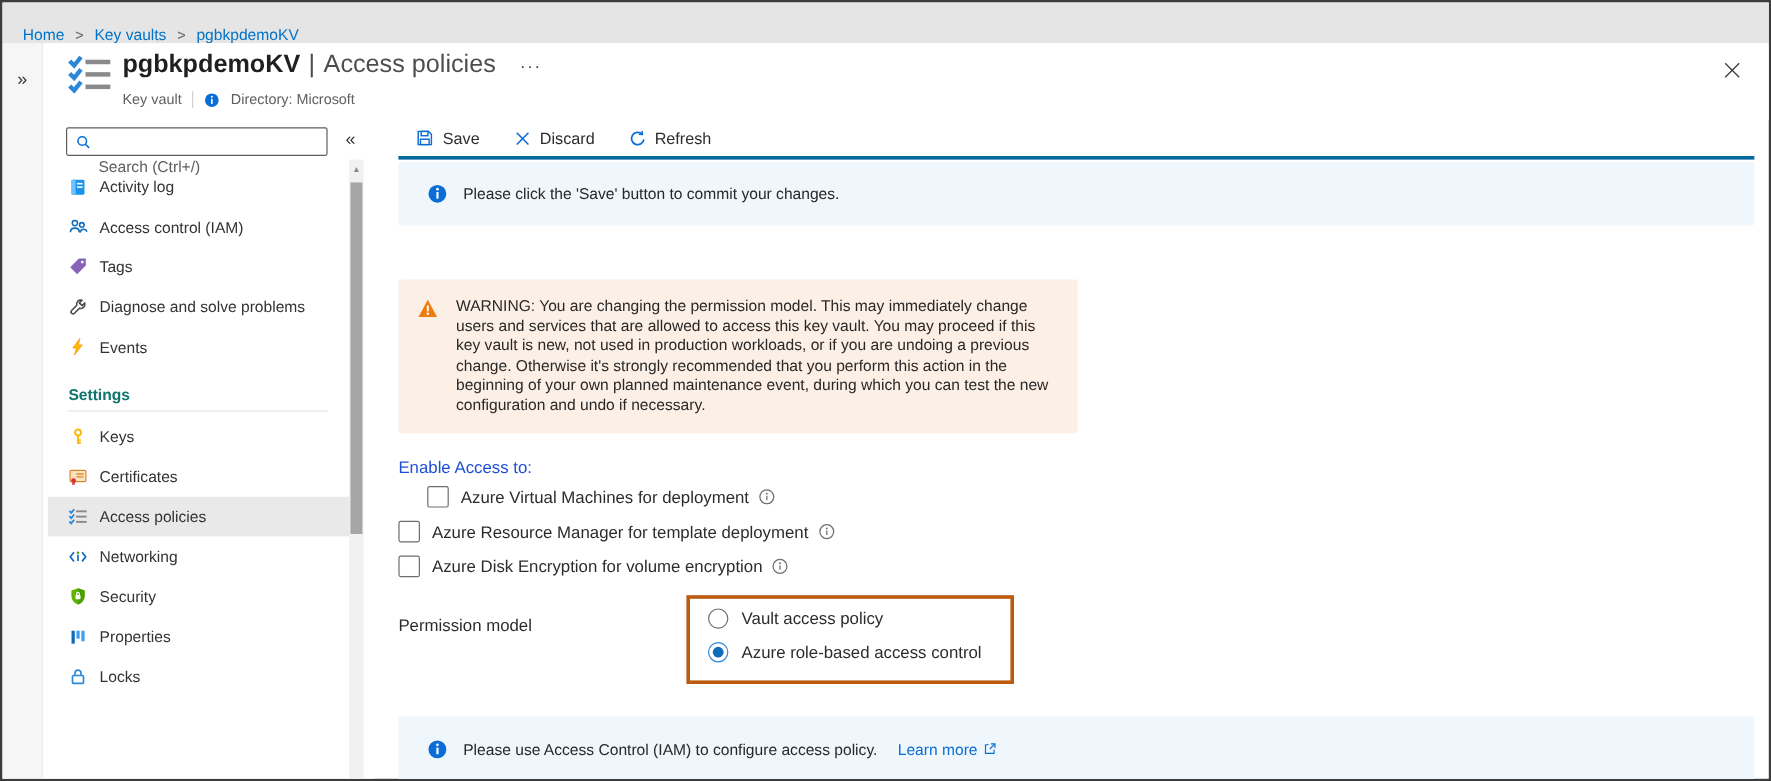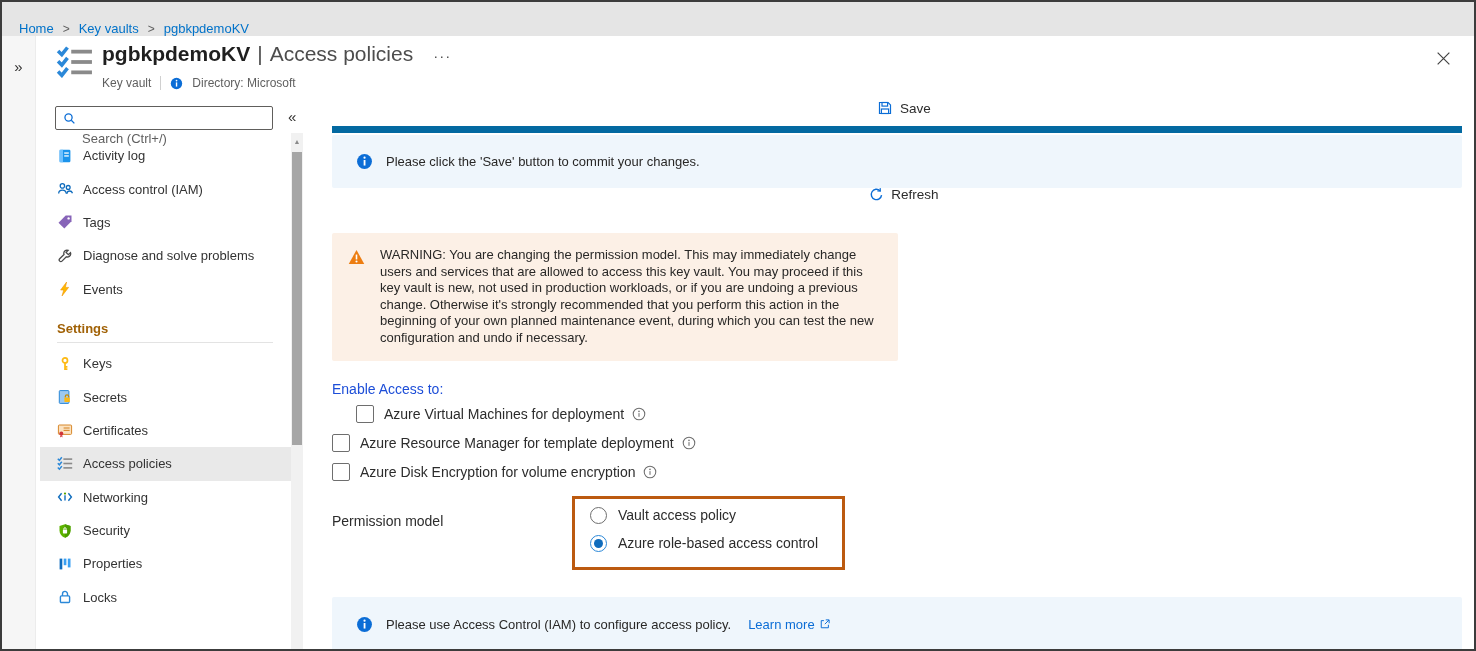--- a/index.html
+++ b/index.html
@@ -38,30 +38,30 @@
                 padding-left:7px; gap:6px; background:#fff; }
   .search-box input { border:none; outline:none; width:170px; font-size:13px;
                       font-family:"Liberation Sans", sans-serif; color:#292827;margin-top:40px; }
   .search-box input::placeholder { color:#5f5f5f; }
   .sb-collapse { position:absolute; left:252px; top:8px; color:#323130; font-size:15px; cursor:pointer; }
   .nav { position:absolute; left:4px; top:39px; width:253px; }
   .nav-item { height:33.4px; display:flex; align-items:center; padding-left:17px; cursor:pointer; }
   .nav-item.selected { background:#e9e9e9; }
   .nav-icon { width:16px; height:16px; flex:0 0 16px; display:flex; align-items:center; }
   .nav-label { margin-left:10px; font-size:13px; color:#333; }
-  .nav-section { padding:15px 0 0 17px; font-size:13px; font-weight:700; color:#a16207; height:34px; }
+  .nav-section { padding:15px 0 0 17px; font-size:13px; font-weight:700; color:#0f766e; height:34px; }
   .nav-divider { border:none; border-top:1px solid #e3e3e3; margin:2px 0 4px 17px; width:216px; }
   .scrollbar { position:absolute; left:255px; top:33px; bottom:0; width:12px; background:#f1f1f1; }
   .scroll-arrow { display:block; text-align:center; font-size:7px; color:#8a8a8a; padding-top:5px; height:15px; cursor:pointer; }
   .scroll-thumb { position:absolute; top:19px; left:1px; width:10px; height:293px; background:#a6a6a6; cursor:pointer; }
 
   
   .main { position:absolute; left:330px; right:12px; top:98px; bottom:0; background:#fff; }
   .toolbar { position:absolute; top:0; left:0; right:0; height:33px; display:flex; align-items:center;
-             padding-left:14px; gap:28px; border-bottom:7px solid #0369a1;flex-direction:column; }
+             padding-left:14px; gap:28px; border-bottom:3px solid #0369a1; }
   .tool-btn { display:flex; align-items:center; gap:7px; font-size:13.5px; color:#2c2c2c; cursor:pointer; }
 
   .banner-info { position:absolute; left:0; right:0; background:#eff6fc; border-radius:2px;
                  display:flex; align-items:center; padding-left:24px; gap:13px; font-size:13px; color:#292827; }
   .banner-top { top:35px; height:53px; }
   .banner-bottom { top:497px; height:54px; }
   .learn-more { color:#0b6dd6; cursor:pointer; display:inline-flex; align-items:center; gap:4px; margin-left:4px; }
 
   .banner-warning { position:absolute; top:133px; left:0; width:566px; min-height:122px;
                     background:#fcf0e6; border-radius:2px; display:flex; padding:14px 16px 14px 16px; }
@@ -206,30 +206,20 @@
           <svg width="16" height="16" viewBox="0 0 16 16" fill="none" stroke="#fdb913" stroke-width="1.7">
             <circle cx="8" cy="4.4" r="2.5"></circle>
             <path d="M8 6.9 V14 M8 10.8h2.4 M8 13.2h2.4"></path>
           </svg>
         </span>
         <span class="nav-label">Keys</span>
       </div>
       <div class="nav-item">
         <span class="nav-icon">
           <svg width="16" height="16" viewBox="0 0 16 16">
-            <rect x="2.3" y="1.6" width="9.6" height="12.8" rx="0.8" fill="#9cc9f0" stroke="#2b88d8" stroke-width="1"></rect>
-            <path d="M8.3 8.6v-1a1.7 1.7 0 0 1 3.4 0v1" fill="none" stroke="#c88a00" stroke-width="1.2"></path>
-            <rect x="7.4" y="8.5" width="5.4" height="4.6" rx="0.7" fill="#fdb913"></rect>
-          </svg>
-        </span>
-        <span class="nav-label">Secrets</span>
-      </div>
-      <div class="nav-item">
-        <span class="nav-icon">
-          <svg width="16" height="16" viewBox="0 0 16 16">
             <rect x="1.4" y="3" width="13.2" height="9.4" rx="1" fill="#fbe2c0" stroke="#d8882b" stroke-width="1"></rect>
             <line x1="6.6" y1="6" x2="12.6" y2="6" stroke="#d8882b" stroke-width="1.1"></line>
             <line x1="6.6" y1="8.4" x2="12.6" y2="8.4" stroke="#d8882b" stroke-width="1.1"></line>
             <circle cx="4.3" cy="11.6" r="2" fill="#d13438"></circle>
             <path d="M3.4 13.2 3 15.4l1.3-.8 1.3.8-.4-2.2z" fill="#d13438"></path>
           </svg>
         </span>
         <span class="nav-label">Certificates</span>
       </div>
       <div class="nav-item selected">

